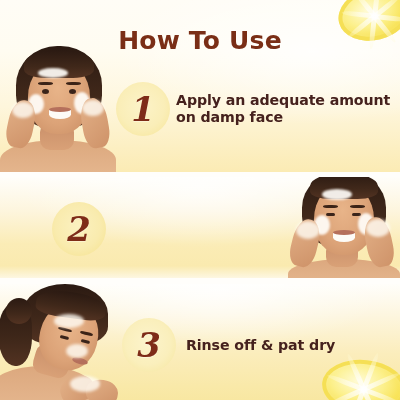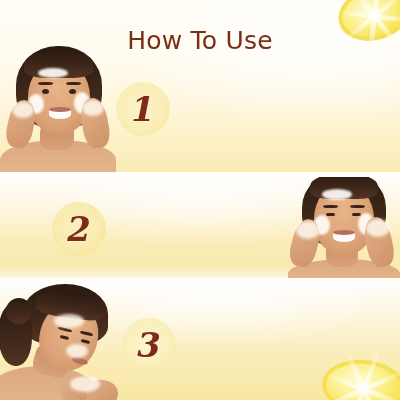--- a/index.html
+++ b/index.html
@@ -23,21 +23,21 @@
 
   
   .wash{position:absolute;inset:0;pointer-events:none;}
   #wash1{background:radial-gradient(ellipse 70% 60% at 78% 30%,rgba(255,255,255,.85) 0%,rgba(255,255,255,0) 70%);}
   #wash2{background:radial-gradient(ellipse 60% 80% at 50% 10%,rgba(255,255,255,.75) 0%,rgba(255,255,255,0) 75%);}
   #wash3{background:radial-gradient(ellipse 60% 70% at 55% 4%,rgba(255,255,255,.8) 0%,rgba(255,255,255,0) 72%);}
 
   
   #title{
     position:absolute;top:26px;left:0;width:400px;text-align:center;
-    font-size:25px;font-weight:400;letter-spacing:.2px;
+    font-size:25px;font-weight:700;letter-spacing:.2px;
     color:#7A2E16;
     font-family:"DejaVu Sans","Liberation Sans",sans-serif;
   }
 
   
   .step{position:absolute;display:flex;align-items:center;}
   #step1{top:82px;left:116px;}
   #step2{top:202px;left:52px;}
   #step3{top:318px;left:122px;}
 
@@ -147,20 +147,22 @@
     <div class="seg" style="transform:rotate(290deg);"></div>
     <div class="seg" style="transform:rotate(335deg);"></div>
   </div>
 
   <div id="title">How To Use</div>
 
   <div class="step" id="step1">
     <div class="num-circle">
       <span class="num">1</span>
     </div>
+    <div class="step-text">Apply an adequate amount
+on damp face</div>
   </div>
 
   <div class="band" id="band-gap1"></div>
 
   <div class="band" id="band2">
     <div class="wash" id="wash2"></div>
   </div>
 
   <div class="photo" id="photo2">
     <div class="pf shoulder" style="left:8px;top:82px;width:112px;height:30px;"></div>
@@ -225,15 +227,16 @@
     <div class="seg" style="transform:rotate(195deg);"></div>
     <div class="seg" style="transform:rotate(240deg);"></div>
     <div class="seg" style="transform:rotate(285deg);"></div>
     <div class="seg" style="transform:rotate(330deg);"></div>
   </div>
 
   <div class="step" id="step3">
     <div class="num-circle">
       <span class="num">3</span>
     </div>
+    <div class="step-text">Rinse off &amp; pat dry</div>
   </div>
 
 </div>
 
 </body></html>

